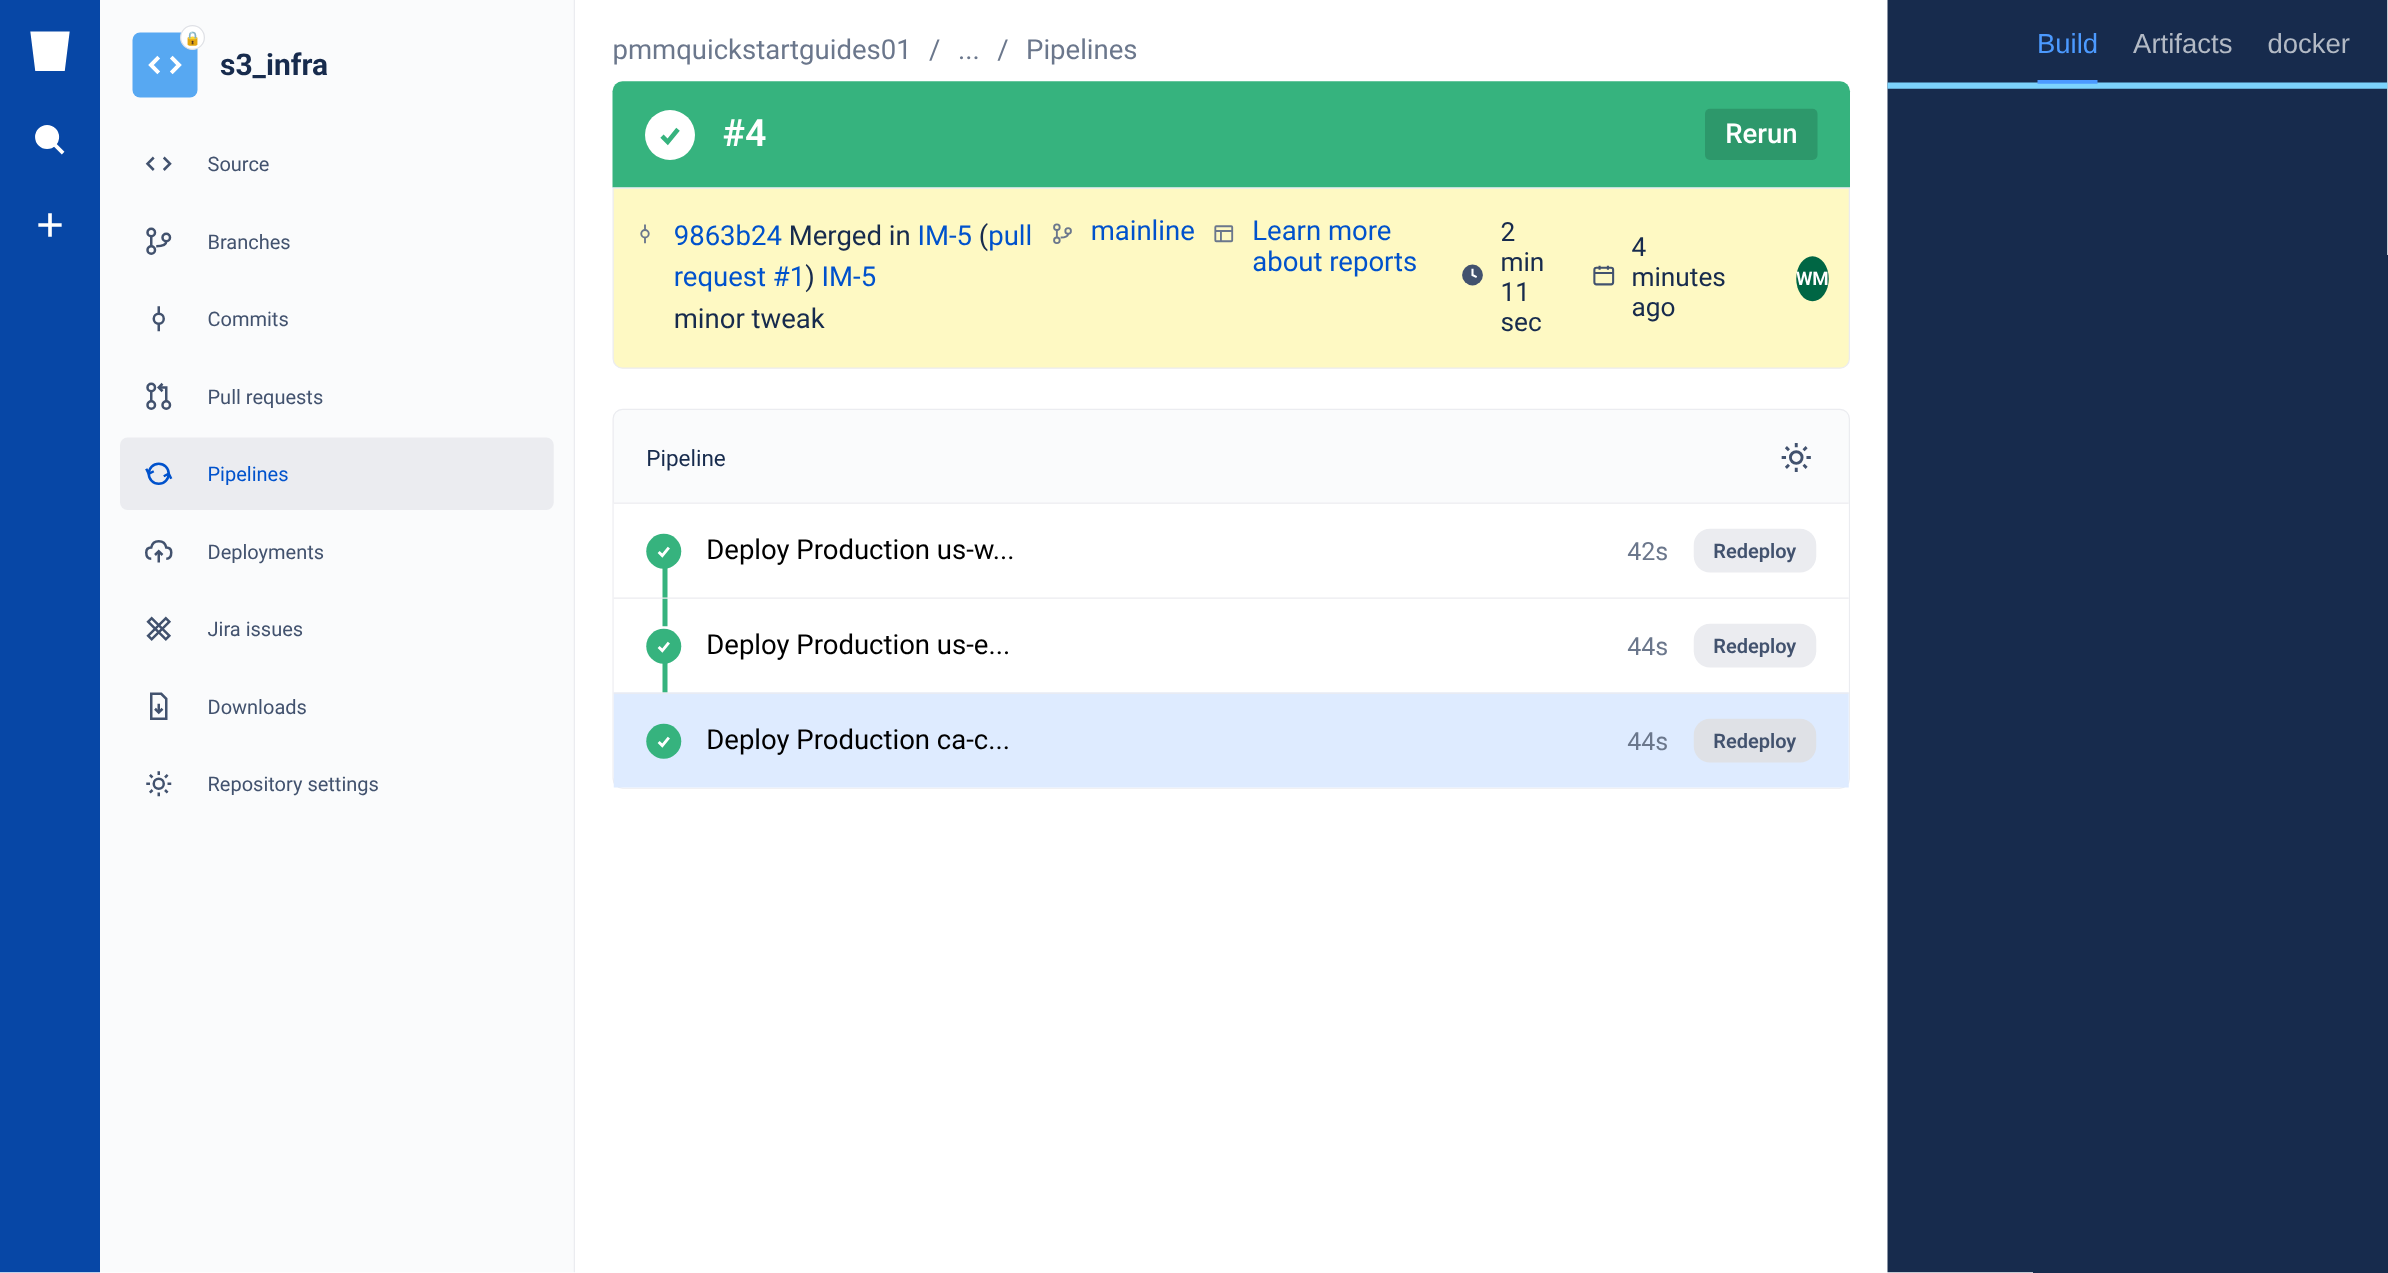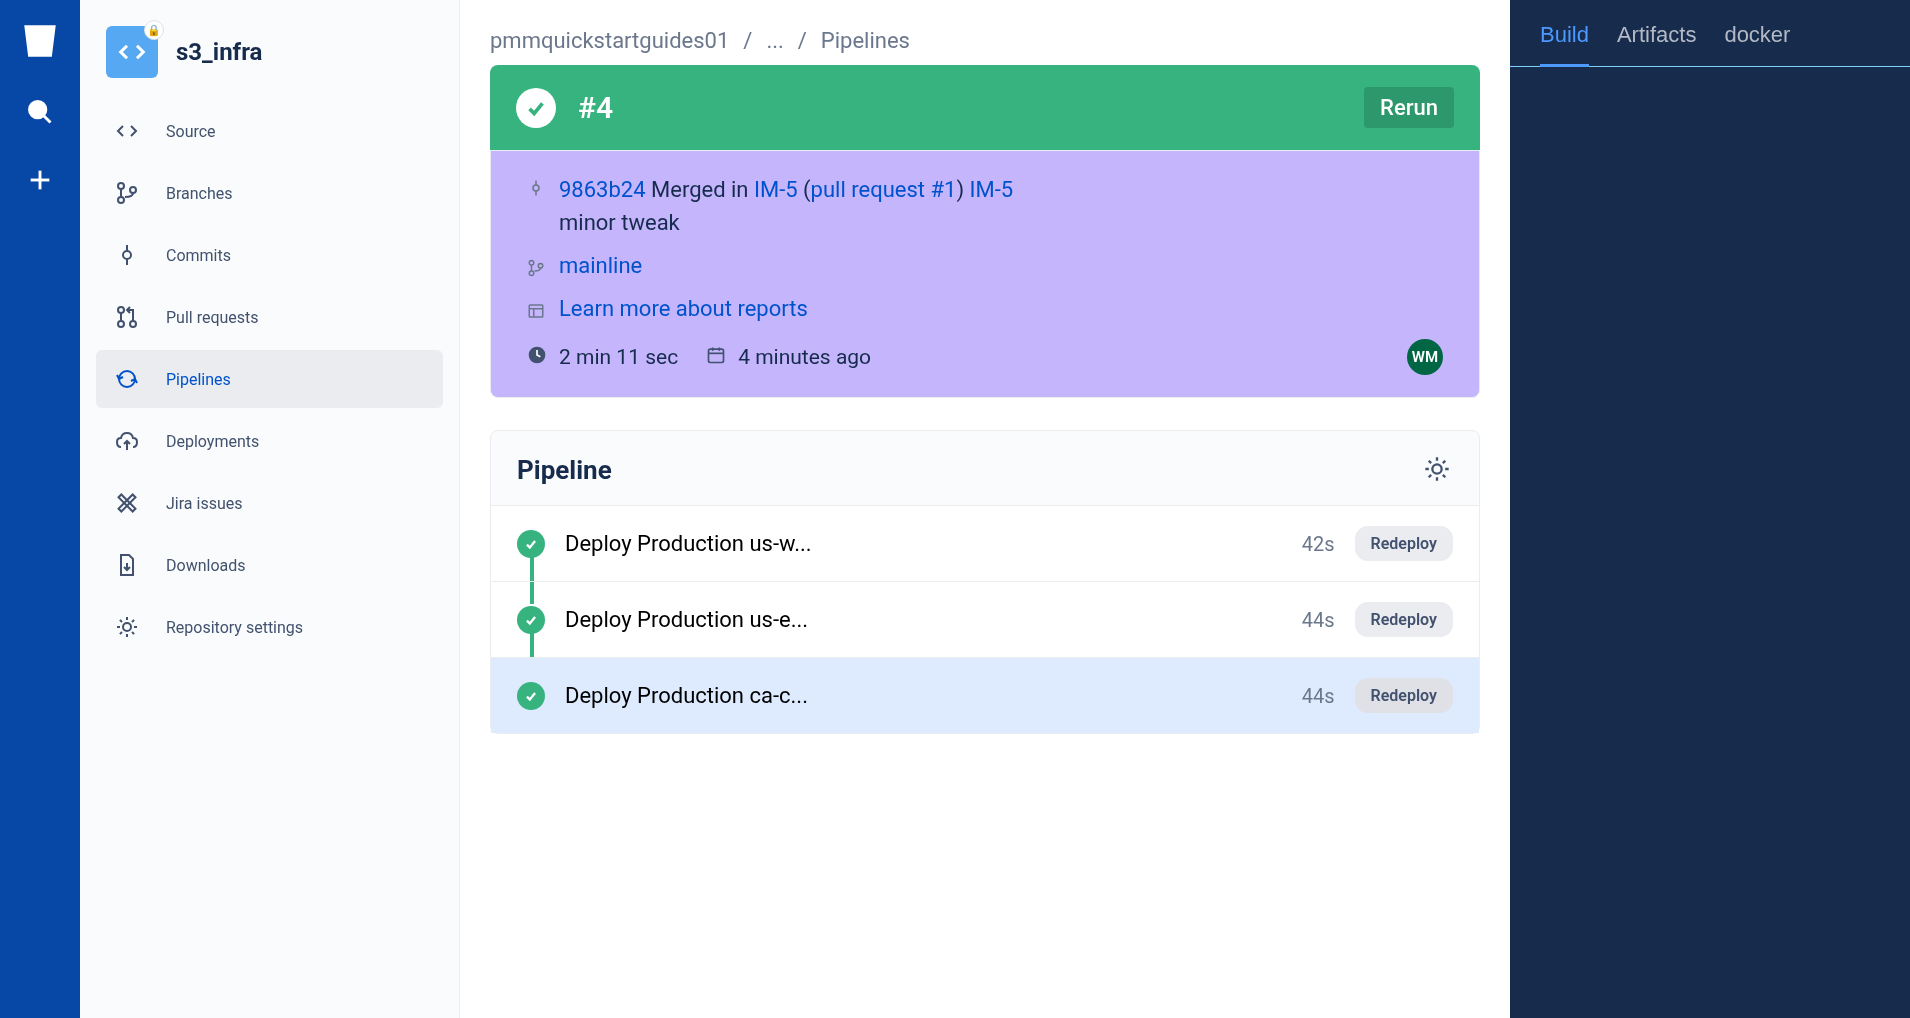--- a/index.html
+++ b/index.html
@@ -29,47 +29,47 @@
   .crumbs { display: flex; align-items: center; gap: 14px; color: #6b778c; font-size: 22px; }
   .crumbs .sep { color: #6b778c; }
   .crumbs .seg { cursor: pointer; }
 
   .run-header { background: #36b37e; color: #fff; border-radius: 8px 8px 0 0; padding: 22px 26px; display: flex; align-items: center; gap: 22px; }
   .status-check-big { width: 40px; height: 40px; background: #fff; border-radius: 50%; display: flex; align-items:center; justify-content:center; }
   .status-check-big svg { stroke: #36b37e; fill:none; stroke-width:4; }
   .run-num { font-size: 30px; font-weight: 600; flex: 1; }
   .rerun { background: rgba(0,0,0,0.15); color: #fff; padding: 8px 16px; border-radius: 4px; font-size: 22px; font-weight: 500; cursor: pointer; }
 
-  .run-card { background:#c4b5fd; border:1px solid #ebecf0; border-radius: 0 0 8px 8px; padding: 22px 36px; display:flex; flex-direction:column; gap:14px; }
+  .run-card { background:#fef9c3; border:1px solid #ebecf0; border-radius: 0 0 8px 8px; padding: 22px 16px; display:flex; gap:14px; }
   .run-line { display:flex; align-items:flex-start; gap:12px; font-size:22px; }
   .run-line .ico-sm { width:20px; flex-shrink:0; margin-top:4px; color:#6b778c; }
   .link { color:#0052cc; cursor:pointer; }
   .meta-row { display:flex; align-items:center; gap:28px; font-size:21px; color:#172b4d; }
   .meta-row .spacer { flex:1; }
   .avatar-wm { width:36px; height:36px; background:#006644; color:#fff; border-radius:50%; display:flex; align-items:center; justify-content:center; font-size:15px; font-weight:600; }
 
   .pipeline-card { margin-top: 20px; background:#fafbfc; border:1px solid #ebecf0; border-radius:8px; padding: 10px 0 0 0; }
   .pipeline-head { display:flex; align-items:center; padding: 14px 26px 20px 26px; }
-  .pipeline-head h2 { font-size:26px; font-weight:700; color:#172b4d; flex:1; }
+  .pipeline-head h2 { font-size:18px; font-weight:400; color:#172b4d; flex:1; }
   .gear { width:30px; height:30px; cursor:pointer; color:#42526e; }
 
   .stage-list { background:#fff; border-radius:0 0 8px 8px; }
   .stage { display:flex; align-items:center; gap:20px; padding:20px 26px; border-top:1px solid #ebecf0; position:relative; }
   .stage.selected { background:#deebff; }
   .stage .dot { width:28px; height:28px; background:#36b37e; border-radius:50%; display:flex; align-items:center; justify-content:center; position:relative; z-index:1; }
   .stage .dot svg { stroke:#fff; fill:none; stroke-width:4; }
   .stage .connector { position:absolute; left:39px; top:48px; width:4px; height:50px; background:#36b37e; z-index:0; }
   .stage .name { flex:1; font-size:22px; color:#000000; white-space:nowrap; overflow:hidden; text-overflow:ellipsis; }
   .stage .dur { color:#6b778c; font-size:20px; }
   .stage .redeploy { background:#ebecf0; color:#42526e; padding:8px 16px; border-radius:13px; font-size:16px; font-weight:600; cursor:pointer; }
   .stage.selected .redeploy { background:#dfe1e6; }
 
   
   .logpanel { width: 400px; background:#172b4d; color:#c1c7d0; display:flex; flex-direction:column; font-family: "SF Mono", Menlo, monospace; }
-  .logtabs { display:flex; gap:28px; padding: 22px 30px 0 30px; border-bottom:1px solid #7dd3fc; }
+  .logtabs { display:flex; gap:28px; padding: 22px 30px 0 30px; border-bottom:5px solid #7dd3fc;justify-content:flex-end; }
   .logtab { padding-bottom:16px; font-size:22px; font-family:-apple-system,sans-serif; color:#b3bac5; cursor:pointer; }
   .logtab.active { color:#4c9aff; border-bottom:3px solid #4c9aff; margin-bottom:-1px; }
   .loglines { padding: 30px 30px; display:flex; flex-direction:column; gap:40px; font-size:20px; white-space:nowrap; overflow:hidden; }
   .logline { color:#c1c7d0; }
 </style>
 </head>
 <body>
 
 <div class="rail">
   <div class="logo">

